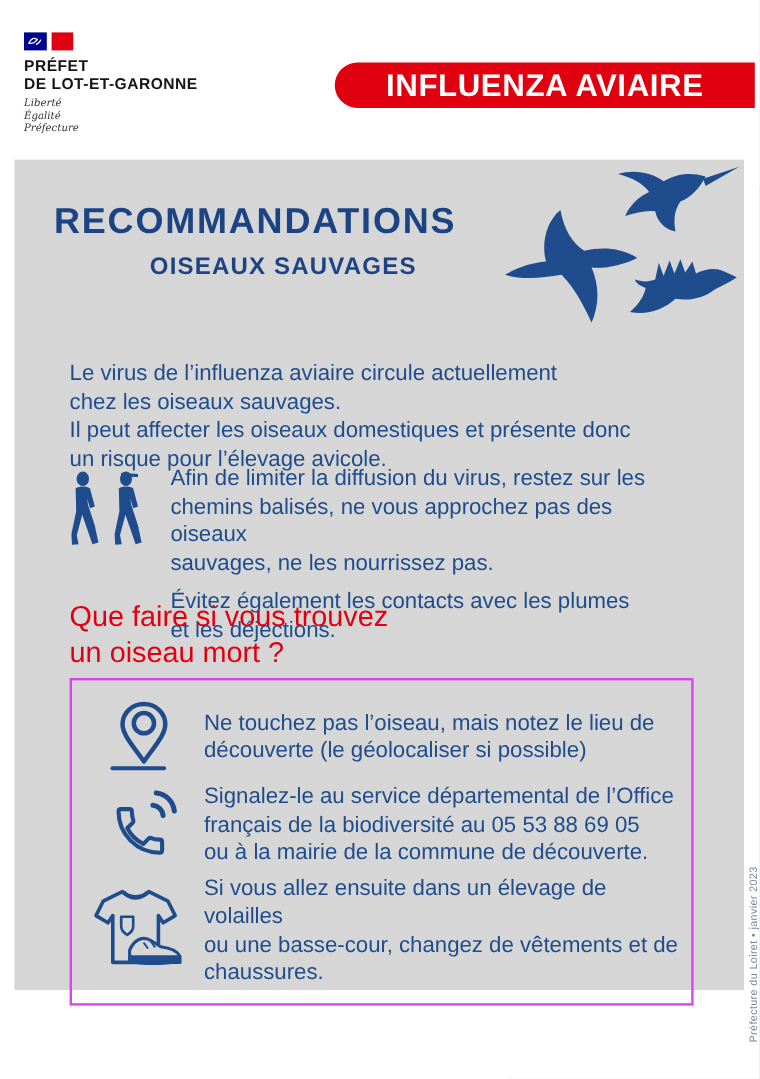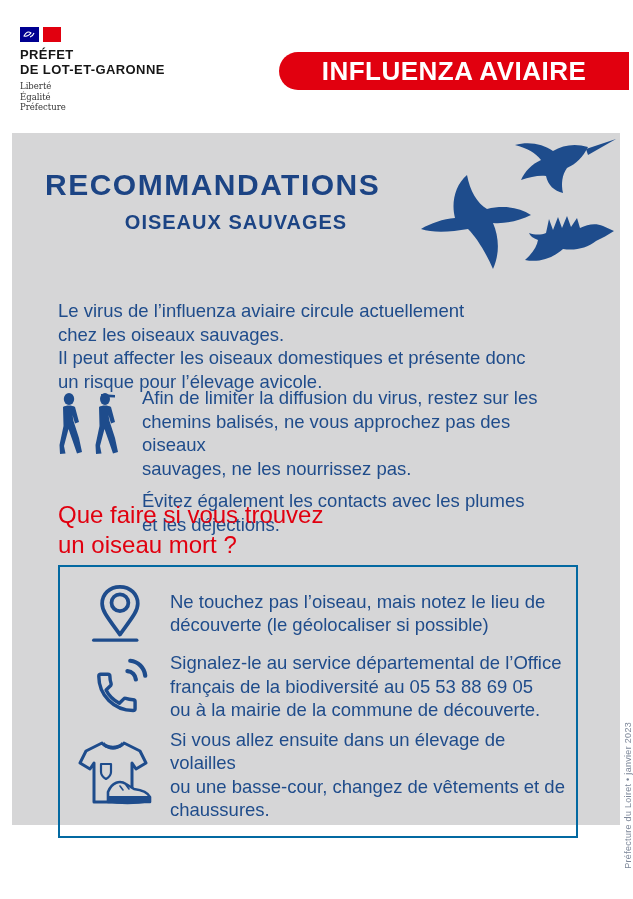--- a/index.html
+++ b/index.html
@@ -13,21 +13,21 @@
   .preline { white-space:pre-line; }
 
   
   .header { position:absolute; left:0; top:0; width:633px; height:157px; background:#fff; }
   .logo-block { position:absolute; left:20px; top:27px; color:#1b1b1b; }
   .flag { display:flex; gap:4px; margin-bottom:5px; }
   .flag-blue { width:19px; height:15px; background:#000091; position:relative; }
   .flag-red  { width:18px; height:15px; background:#e1000f; }
   .flag-blue svg { position:absolute; left:2px; top:2px; }
   .prefet-line { font-size:13px; font-weight:bold; letter-spacing:.4px; line-height:15px; color:#161616; }
-  .motto { margin-top:4px; font-family:"DejaVu Serif", serif; font-size:8.5px; line-height:10.5px; color:#333; }
+  .motto { margin-top:4px; font-family:"DejaVu Serif", serif; font-style:italic; font-size:8.5px; line-height:10.5px; color:#333; }
   .banner {
     position:absolute; right:4px; top:52px; width:350px; height:38px;
     background:#e1000f; border-top-left-radius:19px; border-bottom-left-radius:19px;
     color:#fff; font-weight:bold; font-size:26px; letter-spacing:.5px;
     display:flex; align-items:center; justify-content:center;
   }
 
   
   .main {
     position:absolute; left:12px; top:133px; width:608px; height:692px;
@@ -38,21 +38,21 @@
   .title { color:#1c4484; font-size:30px; font-weight:bold; letter-spacing:1.5px; }
   .subtitle { color:#1c4484; font-size:20px; font-weight:bold; letter-spacing:1px; text-align:center; margin-top:9px; }
   .body-text { color:#1f4c8b; font-size:18.5px; line-height:23.5px; }
   .intro { position:absolute; left:46px; top:166px; }
   .guidance-row { position:absolute; left:44px; top:253px; width:520px; display:flex; gap:14px; align-items:flex-start; }
   .guidance-row .icon-wrap { flex:0 0 72px; margin-top:5px; }
   .guidance-text p + p { margin-top:9px; }
   .question { position:absolute; left:46px; top:367px; color:#e1000f; font-size:24px; line-height:30px; font-weight:normal; }
   .red-box {
     position:absolute; left:46px; top:432px; width:520px; height:273px;
-    border:2px solid #0369a1;
+    border:2px solid #d946ef;
     display:flex; flex-direction:column; justify-content:space-evenly;
     padding:8px 10px 8px 26px;
   }
   .step { display:flex; align-items:center; gap:18px; }
   .step .icon-wrap { flex:0 0 66px; display:flex; justify-content:center; }
   .step3 .icon-wrap { margin-left:-10px; flex-basis:76px; }
 
   
   .credit {
     position:absolute; right:0px; bottom:30px;

